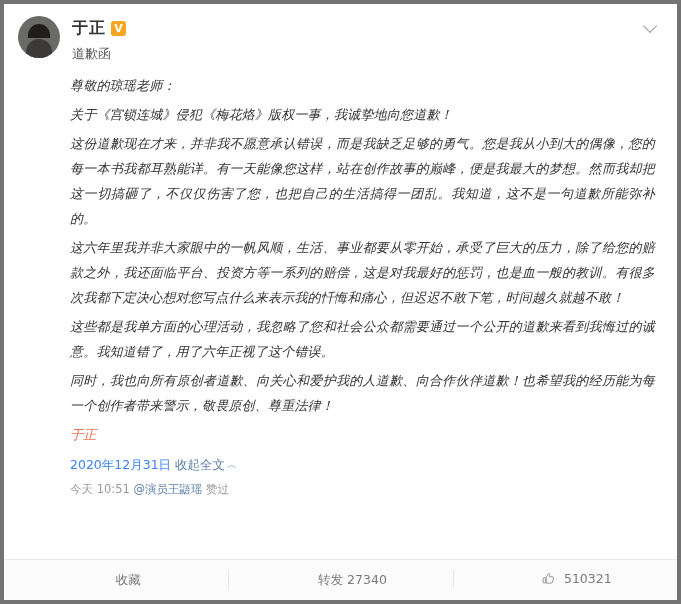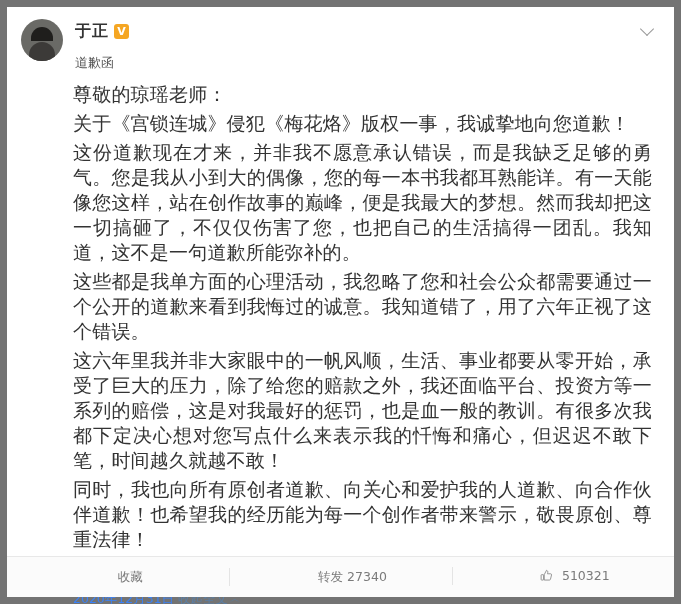--- a/index.html
+++ b/index.html
@@ -13,21 +13,21 @@
     font-family: "DejaVu Sans", "Liberation Sans", sans-serif;
     color: #333333;
     overflow: hidden;
   }
   .post {
     position: relative;
     width: 681px;
     height: 604px;
     box-sizing: border-box;
     background: #ffffff;
-    border: 7px solid #737373;
+    border: 4px solid #737373;
   }
   
   .header {
     display: flex;
     align-items: flex-start;
     padding: 12px 14px 4px 14px;
     position: relative;
   }
   .avatar {
     width: 42px;
@@ -80,21 +80,21 @@
     height: 15px;
     border-radius: 3px;
     background: #f5a623;
     color: #ffffff;
     font-size: 11px;
     line-height: 15px;
     text-align: center;
     font-weight: bold;
   }
   .subtitle {
-    margin-top: 12px;
+    margin-top: 6px;
     font-size: 13px;
     color: #555555;
   }
   .chevron {
     position: absolute;
     right: 18px;
     top: 14px;
     width: 16px;
     height: 16px;
     cursor: pointer;
@@ -109,25 +109,26 @@
     border-right: 1.6px solid #999999;
     border-bottom: 1.6px solid #999999;
     transform: rotate(45deg);
   }
   
   .content {
     padding: 6px 22px 0 66px;
   }
   .content p {
     margin: 0 0 4px 0;
-    font-size: 19px;
+    font-size: 13px;
     line-height: 25px;
     color: #333333;
     text-align: justify;
     letter-spacing: 0.2px;
+    font-style: italic;
   }
   .content p.sign {
     color: #eb7350;
     margin-top: 2px;
   }
   .metaline {
     padding: 6px 22px 0 66px;
     font-size: 12.5px;
     color: #808080;
   }
@@ -215,22 +216,22 @@
       </div>
       <div class="subtitle">道歉函</div>
     </div>
     <div class="chevron"></div>
   </div>
 
   <div class="content">
     <p>尊敬的琼瑶老师：</p>
     <p>关于《宫锁连城》侵犯《梅花烙》版权一事，我诚挚地向您道歉！</p>
     <p>这份道歉现在才来，并非我不愿意承认错误，而是我缺乏足够的勇气。您是我从小到大的偶像，您的每一本书我都耳熟能详。有一天能像您这样，站在创作故事的巅峰，便是我最大的梦想。然而我却把这一切搞砸了，不仅仅伤害了您，也把自己的生活搞得一团乱。我知道，这不是一句道歉所能弥补的。</p>
+    <p>这六年里我并非大家眼中的一帆风顺，生活、事业都要从零开始，承受了巨大的压力，除了给您的赔款之外，我还面临平台、投资方等一系列的赔偿，这是对我最好的惩罚，也是血一般的教训。有很多次我都下定决心想对您写点什么来表示我的忏悔和痛心，但迟迟不敢下笔，时间越久就越不敢！</p>
     <p>这些都是我单方面的心理活动，我忽略了您和社会公众都需要通过一个公开的道歉来看到我悔过的诚意。我知道错了，用了六年正视了这个错误。</p>
-    <p>这六年里我并非大家眼中的一帆风顺，生活、事业都要从零开始，承受了巨大的压力，除了给您的赔款之外，我还面临平台、投资方等一系列的赔偿，这是对我最好的惩罚，也是血一般的教训。有很多次我都下定决心想对您写点什么来表示我的忏悔和痛心，但迟迟不敢下笔，时间越久就越不敢！</p>
     <p>同时，我也向所有原创者道歉、向关心和爱护我的人道歉、向合作伙伴道歉！也希望我的经历能为每一个创作者带来警示，敬畏原创、尊重法律！</p>
     <p class="sign">于正</p>
   </div>
 
   <div class="metaline">
     <span class="date">2020年12月31日</span>
     <span class="collapse">
       <span>收起全文</span><span class="caret-up">︿</span>
     </span>
   </div>

